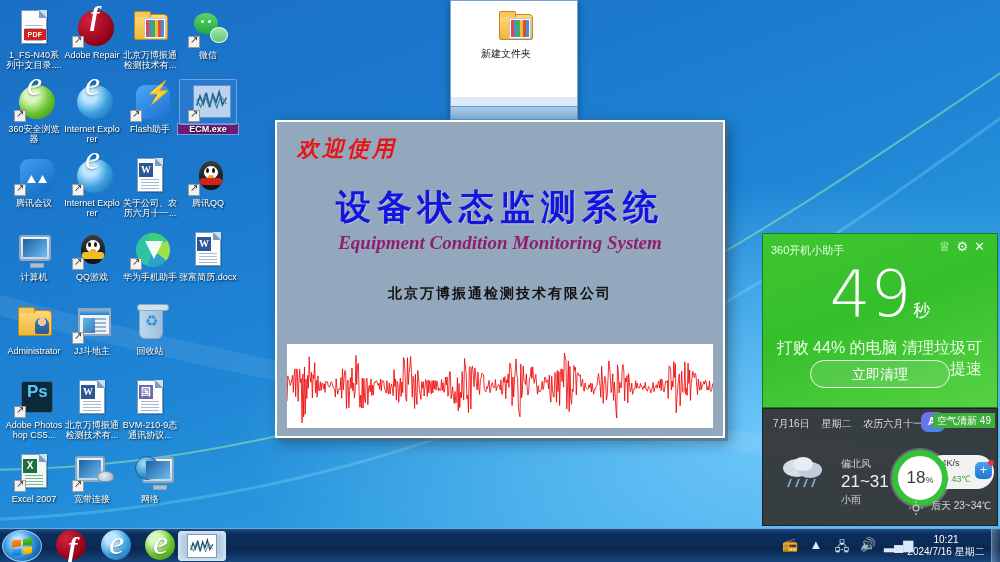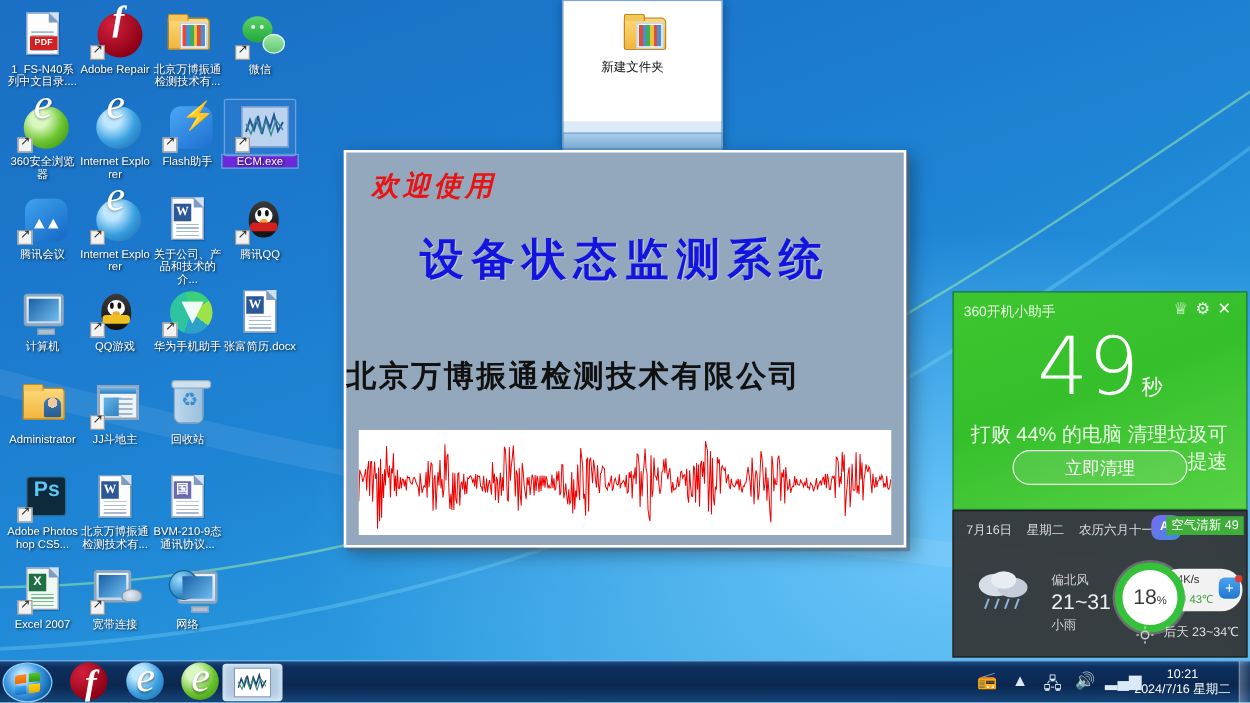--- a/index.html
+++ b/index.html
@@ -20,21 +20,21 @@
   .dicon {
     position:absolute; width:60px; text-align:center; color:#fff;
     font-size:9px; line-height:10px;
   }
   .dicon .glyph { width:40px; height:40px; margin:0 auto 2px; position:relative; }
   .dicon .lbl {
     display:block; text-shadow:1px 1px 2px rgba(0,0,0,.85);
     word-break:break-all; padding:0 1px;
   }
   .dicon.sel { }
-  .dicon.sel .lbl { background:#6d28d9; outline:1px solid #6ea2dd; }
+  .dicon.sel .lbl { background:#701a75; outline:1px solid #6ea2dd;font-weight:bold; }
   .dicon.sel .glyph::after{
     content:''; position:absolute; inset:-3px -9px -3px -9px;
     background:rgba(60,130,210,.35); border:1px solid #6ea2dd; border-radius:2px;
   }
   .shortcut-arrow {
     position:absolute; left:0; bottom:0; width:12px; height:12px;
     background:#f2f2f2; border:1px solid #9a9a9a; z-index:4;
   }
   .shortcut-arrow::before{
     content:'↗'; position:absolute; left:1px; top:-3px; font-size:10px; color:#2b2b2b; line-height:12px;
@@ -175,21 +175,21 @@
   .splash .title-cn {
     position:absolute; left:0; right:0; top:62px; text-align:center; color:#1414e0;
     font-size:35px; font-weight:bold; letter-spacing:6px; font-family:"Liberation Serif",serif;
     text-shadow:1px 1px 0 rgba(255,255,255,.35);
   }
   .splash .title-en {
     position:absolute; left:0; right:0; top:110px; text-align:center; color:#8e1f6e;
     font-size:19px; font-weight:bold; font-style:italic; font-family:"Liberation Serif",serif;
   }
   .splash .company-cn {
-    position:absolute; left:0; right:0; top:163px; text-align:left; color:#111; font-size:24px;
+    position:absolute; left:0; right:0; top:163px; text-align:center; color:#111; font-size:14px;
     font-weight:bold; letter-spacing:2px; font-family:"Liberation Serif",serif;
   }
   .splash .company-en {
     position:absolute; left:0; right:0; top:196px; text-align:center; color:#13308f; font-size:16px;
     font-family:"Liberation Sans",sans-serif;
   }
   .splash .wave-box {
     position:absolute; left:10px; right:10px; top:222px; height:84px; background:#fff;
   }
   .splash .wave-box svg { display:block; width:100%; height:100%; }
@@ -387,21 +387,21 @@
       <span class="lbl">Internet Explorer</span>
     </div>
 
     <div class="dicon" style="left:120px; top:152px;">
       <div class="glyph">
         <div class="ico-doc">
             <div class="w-tag">W</div>
             <div class="doc-lines" style="top:20px;height:12px;"></div>
           </div>
       </div>
-      <span class="lbl">关于公司、产品和技术的介...</span>
+      <span class="lbl">关于公司、农历六月十一...</span>
     </div>
 
     <div class="dicon" style="left:178px; top:152px;">
       <div class="glyph">
         <div class="ico-qq">
             <div class="body"></div>
             <div class="face"></div>
             <div class="eye l"></div>
             <div class="eye r"></div>
             <div class="beak"></div>
@@ -552,20 +552,21 @@
         </div>
         <span>新建文件夹</span>
       </div>
     </div>
   </div>
   <div class="explorer-strip"></div>
 
   <div class="splash">
     <div class="welcome">欢迎使用</div>
     <div class="title-cn">设备状态监测系统</div>
+    <div class="title-en">Equipment Condition Monitoring System</div>
     <div class="company-cn">北京万博振通检测技术有限公司</div>
     <div class="wave-box">
       <svg viewBox="0 0 860 160" preserveAspectRatio="none">
         <polyline id="wf" fill="none" stroke="#ee0000" stroke-width="1.6" points="0.0,108.8 1.6,60.7 3.2,66.4 4.8,69.0 6.4,79.1 8.0,74.4 9.6,67.9 11.2,59.6 12.8,92.1 14.4,59.4 16.0,47.3 17.6,100.6 19.2,48.2 20.8,48.1 22.4,109.2 24.0,72.8 25.6,48.2 27.2,74.4 28.8,65.9 30.4,150.3 32.0,57.2 33.6,139.0 35.2,43.8 36.8,133.8 38.4,66.9 40.0,103.6 41.6,59.7 43.2,84.4 44.8,24.6 46.4,62.2 48.0,72.6 49.6,54.1 51.2,102.8 52.8,58.6 54.4,66.3 56.0,35.4 57.6,93.3 59.2,69.2 60.8,100.9 62.4,60.7 64.0,88.5 65.6,89.1 67.2,71.7 68.8,88.9 70.4,74.9 72.0,75.2 73.6,85.8 75.2,75.6 76.8,92.2 78.4,70.8 80.0,72.8 81.6,72.2 83.2,79.2 84.8,81.6 86.4,82.2 88.0,73.5 89.6,72.2 91.2,75.4 92.8,80.9 94.4,84.2 96.0,86.4 97.6,101.1 99.2,66.1 100.8,83.4 102.4,95.8 104.0,88.7 105.6,85.0 107.2,86.7 108.8,64.2 110.4,103.3 112.0,47.3 113.6,87.1 115.2,66.5 116.8,50.2 118.4,52.4 120.0,122.9 121.6,75.6 123.2,68.5 124.8,121.6 126.4,88.6 128.0,64.0 129.6,84.4 131.2,45.7 132.8,89.2 134.4,74.4 136.0,103.0 137.6,90.9 139.2,21.8 140.8,77.1 142.4,40.4 144.0,36.5 145.6,90.5 147.2,120.5 148.8,97.3 150.4,121.5 152.0,64.8 153.6,122.0 155.2,66.0 156.8,106.3 158.4,112.2 160.0,66.5 161.6,65.2 163.2,115.5 164.8,82.9 166.4,78.7 168.0,91.0 169.6,66.6 171.2,98.1 172.8,78.3 174.4,97.4 176.0,73.1 177.6,74.1 179.2,70.6 180.8,70.0 182.4,73.2 184.0,79.2 185.6,75.2 187.2,86.4 188.8,67.0 190.4,89.5 192.0,69.3 193.6,71.2 195.2,70.5 196.8,85.7 198.4,86.6 200.0,93.5 201.6,69.7 203.2,88.3 204.8,95.3 206.4,74.1 208.0,95.3 209.6,82.4 211.2,76.4 212.8,85.3 214.4,98.6 216.0,48.9 217.6,81.0 219.2,66.3 220.8,107.1 222.4,71.4 224.0,77.0 225.6,111.1 227.2,82.6 228.8,65.1 230.4,100.0 232.0,72.1 233.6,92.7 235.2,25.5 236.8,30.0 238.4,59.2 240.0,105.2 241.6,109.1 243.2,26.1 244.8,77.2 246.4,54.9 248.0,42.5 249.6,23.7 251.2,54.3 252.8,101.2 254.4,61.5 256.0,66.7 257.6,123.0 259.2,57.4 260.8,98.6 262.4,115.2 264.0,50.4 265.6,64.3 267.2,84.5 268.8,95.5 270.4,105.5 272.0,72.1 273.6,84.3 275.2,71.6 276.8,99.1 278.4,83.9 280.0,67.8 281.6,72.8 283.2,99.9 284.8,68.6 286.4,92.8 288.0,69.9 289.6,77.6 291.2,94.9 292.8,69.8 294.4,92.8 296.0,69.5 297.6,85.5 299.2,69.5 300.8,87.9 302.4,70.3 304.0,75.6 305.6,88.9 307.2,84.1 308.8,88.3 310.4,88.0 312.0,67.8 313.6,88.5 315.2,73.7 316.8,92.1 318.4,87.9 320.0,63.2 321.6,78.1 323.2,62.5 324.8,99.5 326.4,94.4 328.0,52.8 329.6,53.2 331.2,104.0 332.8,95.5 334.4,81.4 336.0,101.6 337.6,113.0 339.2,90.5 340.8,112.5 342.4,109.1 344.0,64.0 345.6,127.3 347.2,75.2 348.8,121.1 350.4,92.1 352.0,102.6 353.6,52.5 355.2,87.9 356.8,106.9 358.4,27.4 360.0,41.6 361.6,53.8 363.2,104.7 364.8,97.2 366.4,130.5 368.0,44.8 369.6,42.9 371.2,124.0 372.8,47.0 374.4,42.1 376.0,60.1 377.6,81.1 379.2,45.5 380.8,57.1 382.4,76.0 384.0,87.7 385.6,53.6 387.2,84.2 388.8,96.0 390.4,66.2 392.0,64.9 393.6,55.3 395.2,57.6 396.8,58.9 398.4,86.6 400.0,88.4 401.6,91.0 403.2,81.3 404.8,84.7 406.4,77.7 408.0,69.3 409.6,92.7 411.2,87.8 412.8,76.4 414.4,73.8 416.0,80.6 417.6,83.7 419.2,82.8 420.8,67.5 422.4,89.0 424.0,81.4 425.6,80.7 427.2,77.0 428.8,79.1 430.4,87.3 432.0,68.3 433.6,95.9 435.2,94.2 436.8,64.2 438.4,73.2 440.0,62.2 441.6,104.3 443.2,68.2 444.8,74.0 446.4,56.7 448.0,82.7 449.6,36.7 451.2,38.0 452.8,54.0 454.4,117.4 456.0,62.7 457.6,100.8 459.2,67.0 460.8,53.0 462.4,28.3 464.0,58.8 465.6,66.3 467.2,121.2 468.8,132.5 470.4,138.7 472.0,38.5 473.6,102.5 475.2,92.5 476.8,42.1 478.4,69.9 480.0,71.1 481.6,77.3 483.2,57.0 484.8,83.4 486.4,97.4 488.0,89.5 489.6,64.2 491.2,62.6 492.8,44.6 494.4,65.8 496.0,43.2 497.6,64.0 499.2,74.9 500.8,64.6 502.4,58.0 504.0,78.2 505.6,95.8 507.2,79.3 508.8,91.7 510.4,89.7 512.0,89.8 513.6,83.9 515.2,71.1 516.8,86.8 518.4,81.0 520.0,64.0 521.6,63.1 523.2,73.4 524.8,69.1 526.4,68.4 528.0,85.3 529.6,59.1 531.2,101.8 532.8,110.7 534.4,61.5 536.0,86.8 537.6,100.6 539.2,101.3 540.8,54.4 542.4,58.4 544.0,110.9 545.6,50.4 547.2,90.6 548.8,52.6 550.4,117.0 552.0,52.5 553.6,47.2 555.2,71.4 556.8,48.4 558.4,82.0 560.0,17.1 561.6,24.7 563.2,31.6 564.8,124.1 566.4,81.9 568.0,32.2 569.6,128.8 571.2,42.6 572.8,102.8 574.4,114.9 576.0,86.3 577.6,90.6 579.2,41.1 580.8,50.4 582.4,44.7 584.0,97.2 585.6,58.6 587.2,54.6 588.8,59.2 590.4,61.4 592.0,58.2 593.6,80.9 595.2,73.2 596.8,67.3 598.4,85.5 600.0,90.1 601.6,74.2 603.2,83.1 604.8,84.4 606.4,86.6 608.0,85.0 609.6,77.7 611.2,83.0 612.8,74.2 614.4,91.6 616.0,75.2 617.6,88.1 619.2,95.5 620.8,85.5 622.4,86.2 624.0,81.3 625.6,79.7 627.2,67.0 628.8,56.3 630.4,69.0 632.0,79.3 633.6,101.7 635.2,42.0 636.8,68.9 638.4,113.0 640.0,76.9 641.6,61.6 643.2,67.3 644.8,106.8 646.4,98.0 648.0,67.4 649.6,32.2 651.2,41.6 652.8,64.0 654.4,92.6 656.0,82.7 657.6,56.7 659.2,107.6 660.8,72.6 662.4,93.2 664.0,124.6 665.6,141.0 667.2,39.6 668.8,52.5 670.4,93.2 672.0,73.0 673.6,83.1 675.2,82.9 676.8,43.6 678.4,39.2 680.0,52.1 681.6,108.3 683.2,64.7 684.8,72.4 686.4,60.1 688.0,112.0 689.6,56.4 691.2,73.7 692.8,90.8 694.4,88.1 696.0,74.6 697.6,95.9 699.2,89.0 700.8,85.4 702.4,86.0 704.0,70.2 705.6,84.4 707.2,74.4 708.8,83.0 710.4,83.8 712.0,83.8 713.6,75.3 715.2,80.3 716.8,81.7 718.4,86.7 720.0,80.3 721.6,83.8 723.2,72.9 724.8,87.5 726.4,86.8 728.0,90.0 729.6,80.8 731.2,82.6 732.8,85.1 734.4,93.6 736.0,87.8 737.6,83.1 739.2,73.2 740.8,91.0 742.4,84.1 744.0,80.8 745.6,77.8 747.2,84.5 748.8,75.3 750.4,71.2 752.0,83.8 753.6,66.9 755.2,88.7 756.8,67.0 758.4,74.9 760.0,90.0 761.6,90.9 763.2,78.3 764.8,70.8 766.4,73.2 768.0,69.7 769.6,103.7 771.2,41.6 772.8,43.1 774.4,49.5 776.0,87.6 777.6,70.7 779.2,82.2 780.8,33.6 782.4,63.5 784.0,37.2 785.6,131.0 787.2,102.0 788.8,85.0 790.4,65.9 792.0,56.9 793.6,117.8 795.2,90.6 796.8,51.6 798.4,90.9 800.0,91.9 801.6,90.8 803.2,34.1 804.8,96.2 806.4,84.3 808.0,97.8 809.6,36.5 811.2,75.3 812.8,49.6 814.4,107.5 816.0,75.1 817.6,65.9 819.2,52.2 820.8,59.2 822.4,64.3 824.0,55.7 825.6,59.6 827.2,80.4 828.8,96.2 830.4,66.8 832.0,83.5 833.6,88.1 835.2,71.7 836.8,86.6 838.4,78.2 840.0,77.3 841.6,71.0 843.2,76.6 844.8,68.9 846.4,73.2 848.0,87.8 849.6,81.0 851.2,87.2 852.8,70.3 854.4,88.3 856.0,90.4 857.6,87.1 859.2,75.3"></polyline>
       </svg>
     </div>
   </div>
 
   <div class="w360">
     <div class="hdr">

